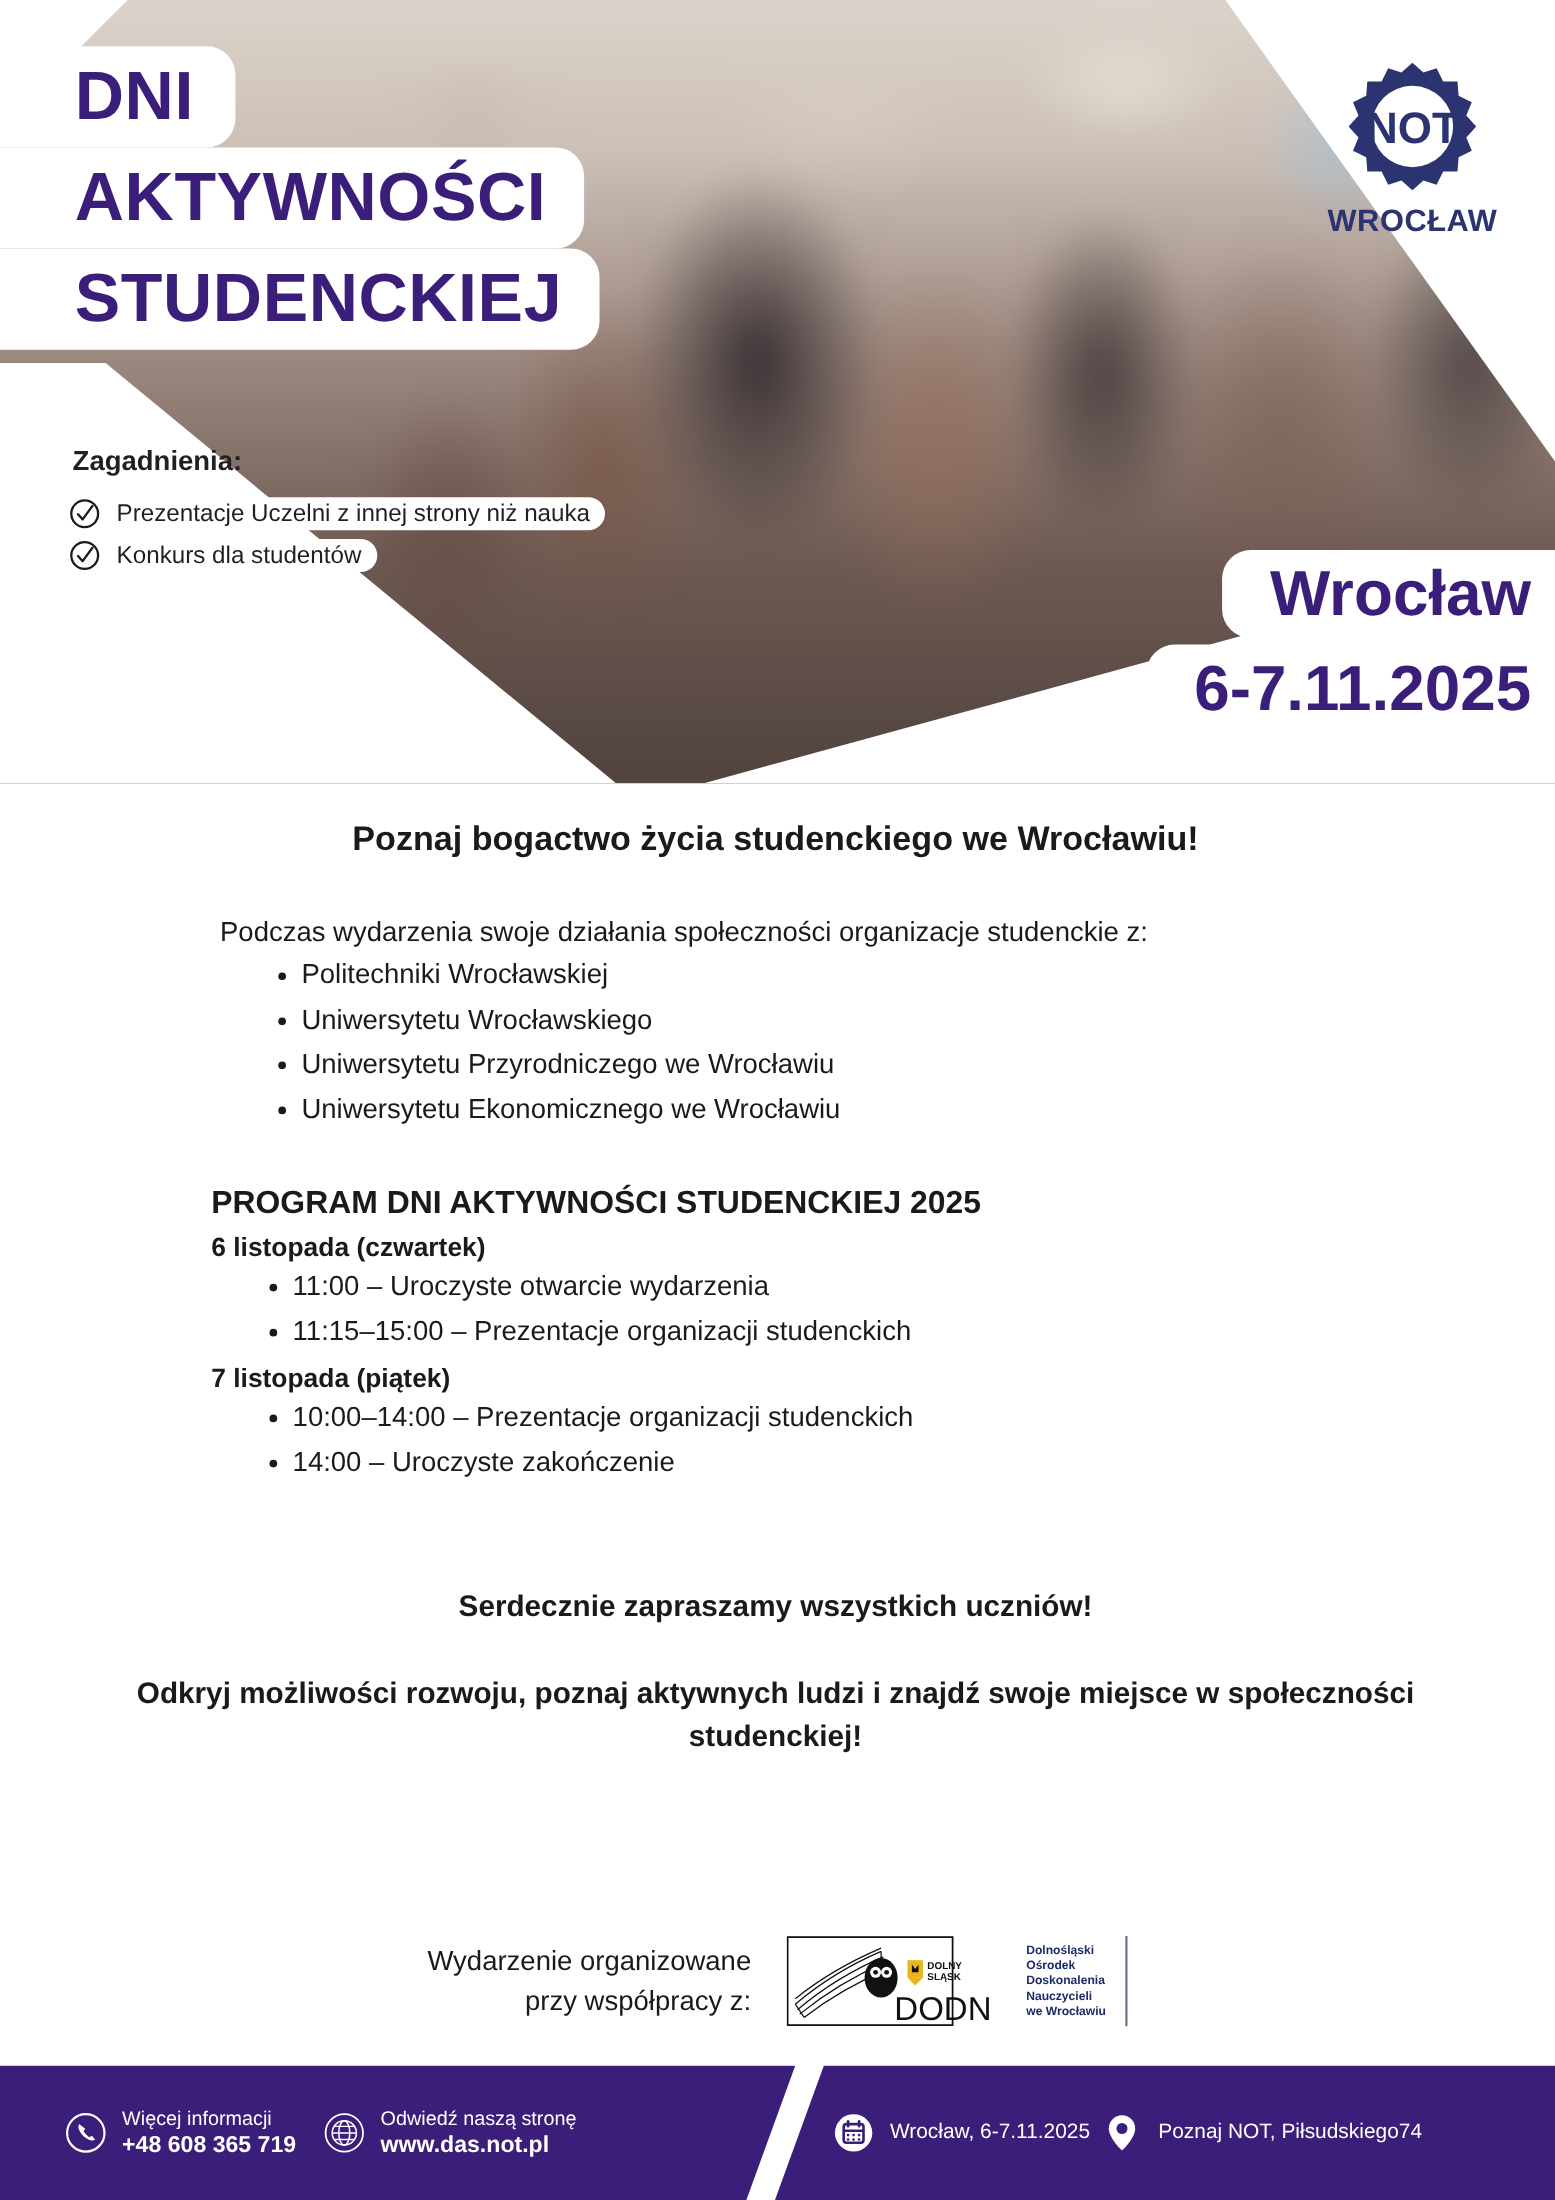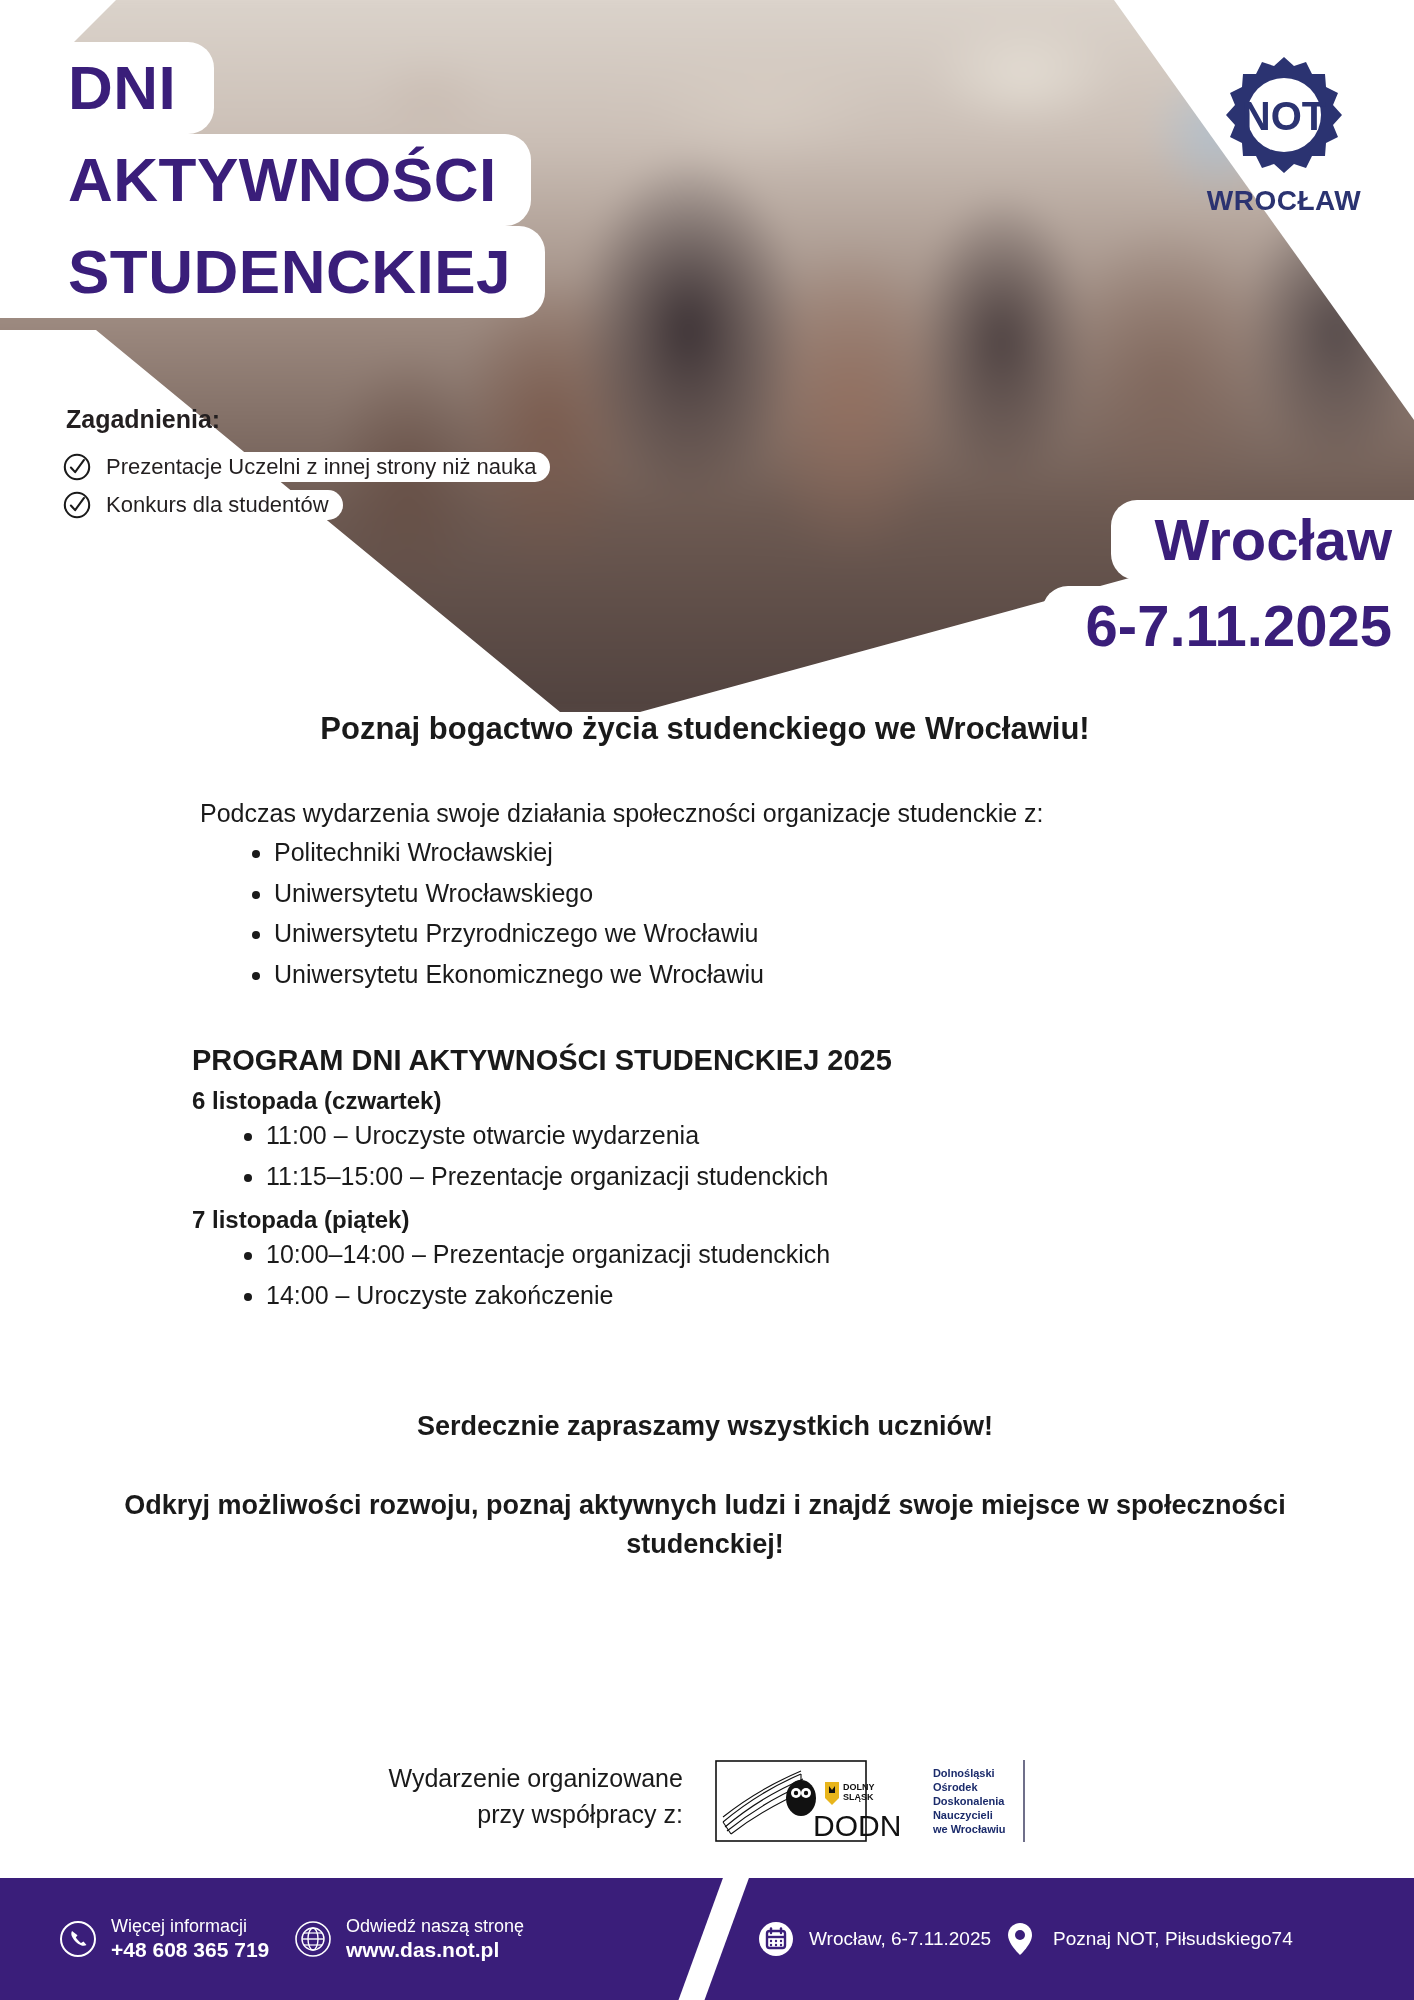--- a/index.html
+++ b/index.html
@@ -167,21 +167,21 @@
     font-size: 58px;
     padding: 6px 22px 6px 44px;
     border-radius: 26px 0 0 26px;
     line-height: 1.18;
     white-space: nowrap;
   }
 
   
   .body-wrap {
     position: absolute;
-    left: 0; top: 711px;
+    left: 0; top: 745px;
     width: 1410px;
   }
   .headline {
     text-align: center;
     font-size: 31px; font-weight: 800;
     color: #1a1a1a;
     margin-bottom: 52px;
   }
   .intro {
     margin-left: 200px;
@@ -222,21 +222,21 @@
     margin-top: 44px;
     line-height: 1.45;
     padding: 0 120px;
   }
 
   
   .partner-row {
     position: absolute;
     left: 0; top: 1760px;
     width: 1414px;
-    display: flex; align-items: flex-start; justify-content: center;
+    display: flex; align-items: center; justify-content: center;
     gap: 32px;
   }
   .partner-text {
     font-size: 25px; color: #1a1a1a; text-align: right; line-height: 1.45;
   }
   .dodn-logo {
     display: flex; align-items: center; gap: 10px;
     padding-right: 18px; border-right: 2px solid #6f6f8a;
   }
   .dodn-words {

